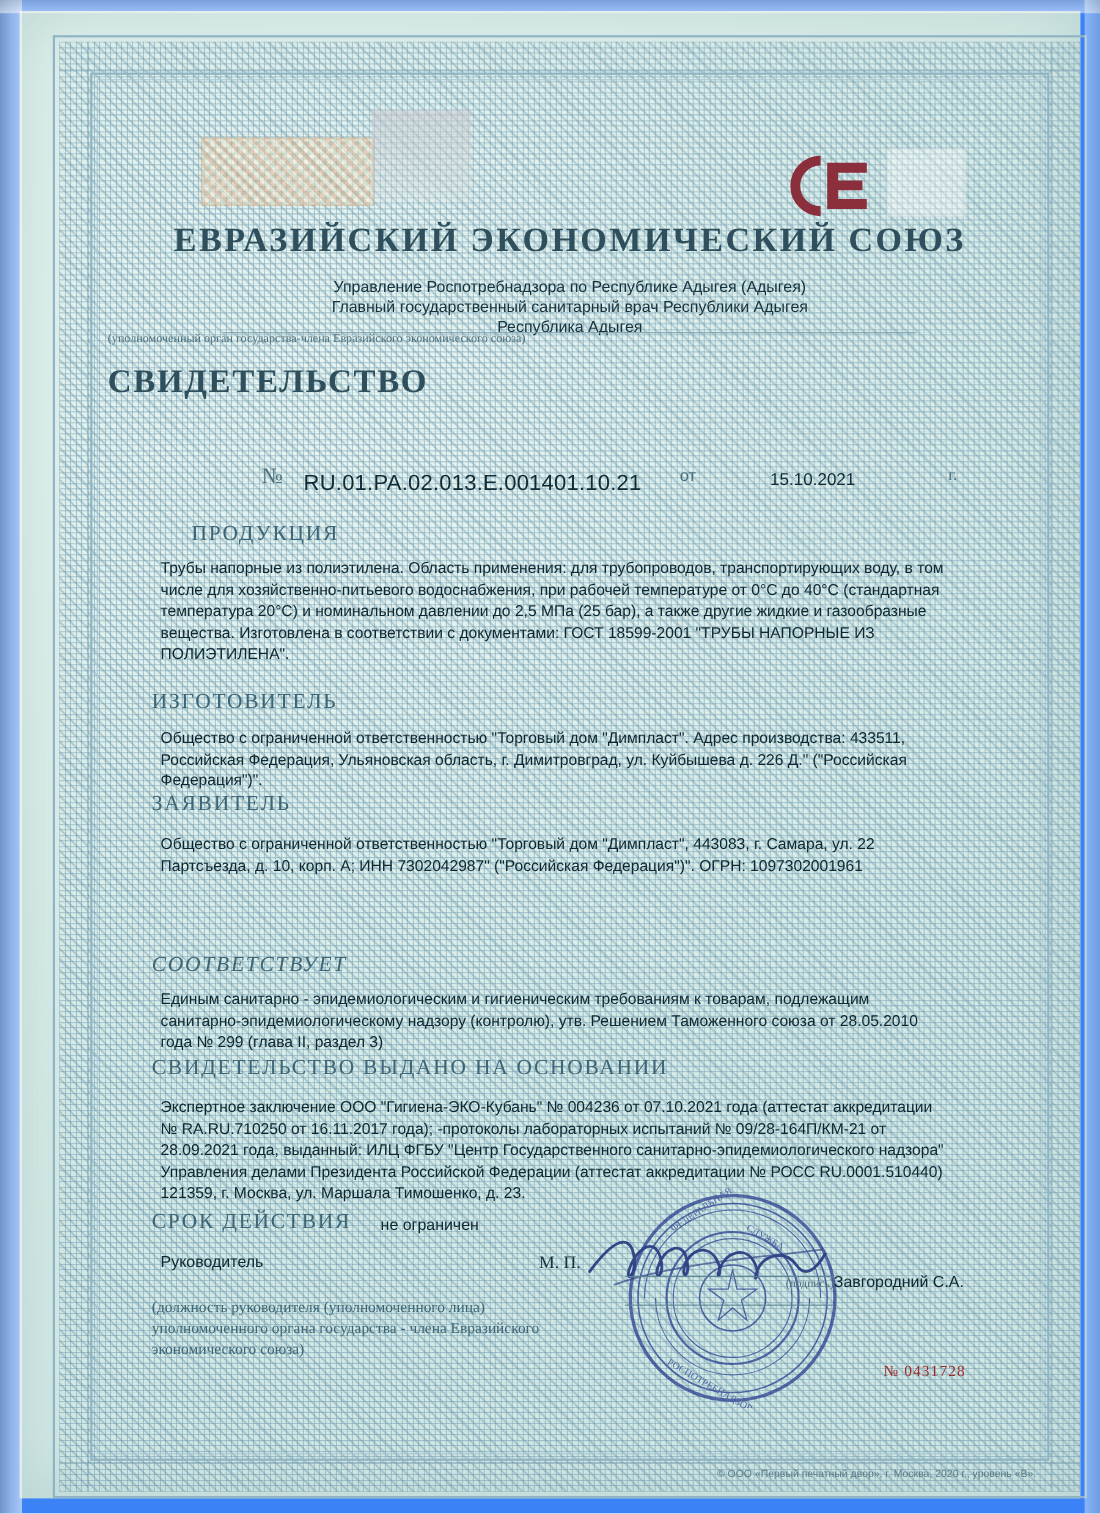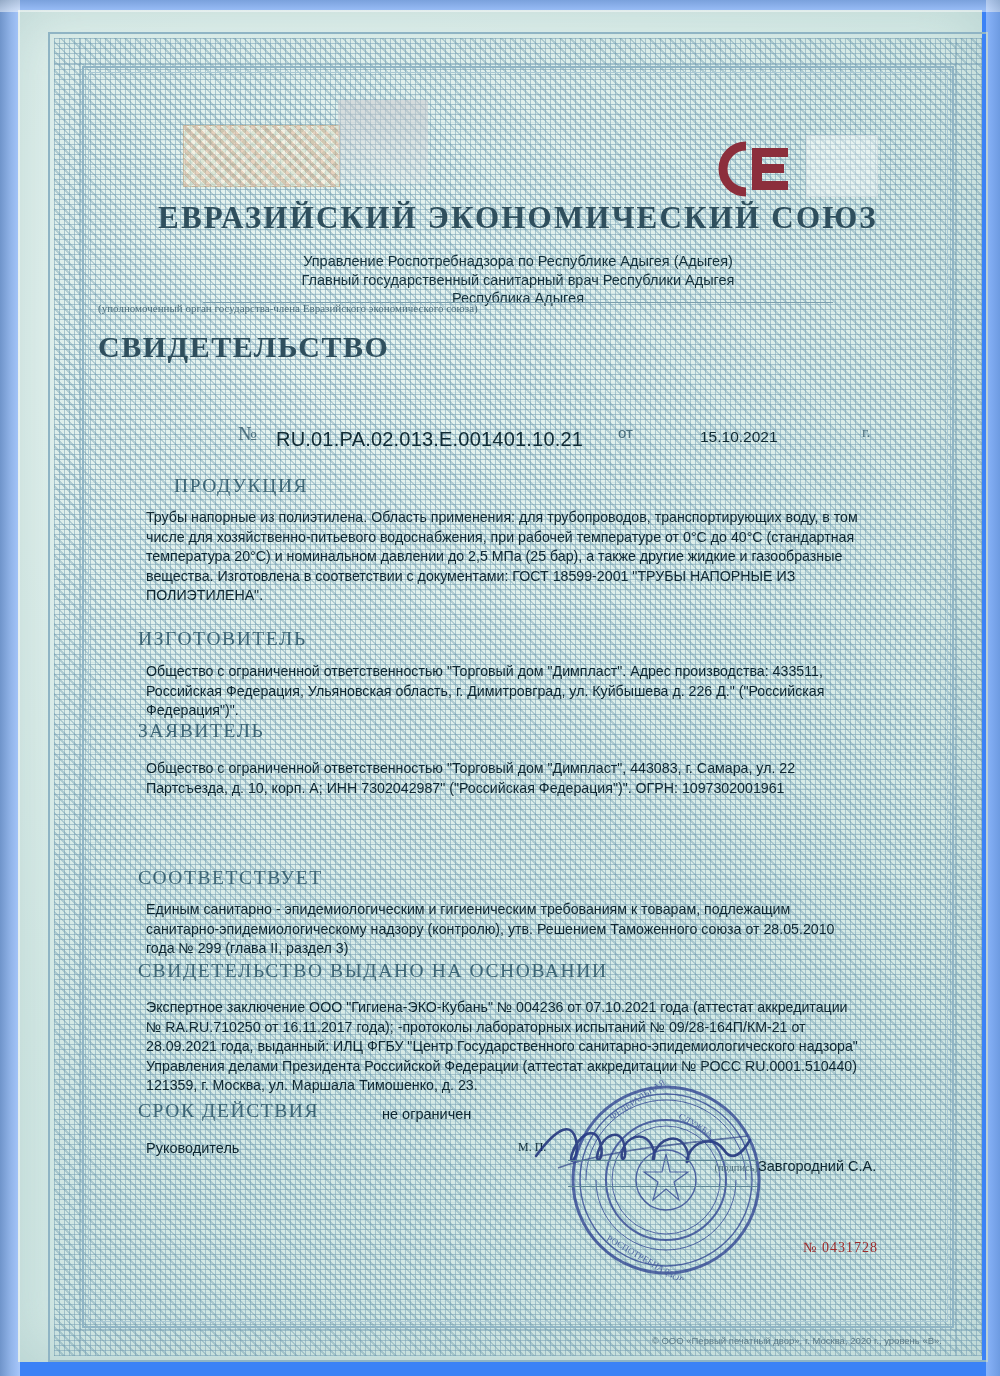--- a/index.html
+++ b/index.html
@@ -238,29 +238,29 @@
   }
 
   
   .sig-head {
     position: absolute; left: 40px; top: 1020px;
     font-family: "Liberation Serif", serif; font-size: 19.5px;
     letter-spacing: 1.6px; color: #3d6575;
   }
   .sig-unlimited {
     position: absolute; left: 248px; top: 1026px;
-    font-size: 14.5px; color: #0e2630; margin-left: 36px;
+    font-size: 14.5px; color: #0e2630;
   }
   .ruk {
     position: absolute; left: 48px; top: 1060px;
     font-size: 14.5px; color: #0e2630;
   }
   .mp {
-    position: absolute; left: 420px; top: 1060px;
-    font-family: "Liberation Serif", serif; font-size: 12px; color: #16323c;
+    position: absolute; left: 392px; top: 1060px;
+    font-family: "Liberation Serif", serif; font-size: 16px; color: #16323c;
   }
   .sig-caption-line {
     position: absolute; left: 470px; top: 1080px; width: 190px;
     border-top: 1px solid #5d8696;
   }
   .sig-caption {
     position: absolute; left: 470px; top: 1082px; width: 190px;
     text-align: right; font-size: 10.5px; color: #4e6f7c;
     font-family: "Liberation Serif", serif;
   }
@@ -371,21 +371,21 @@
 
       <div class="sec-h" style="left:40px; top:395px;margin-left:36px;">ПРОДУКЦИЯ</div>
       <div class="body-txt" style="top:428px;">Трубы напорные из полиэтилена. Область применения: для трубопроводов, транспортирующих воду, в том числе для хозяйственно-питьевого водоснабжения, при рабочей температуре от 0°С до 40°С (стандартная температура 20°С) и номинальном давлении до 2,5 МПа (25 бар), а также другие жидкие и газообразные вещества. Изготовлена в соответствии с документами: ГОСТ 18599-2001 "ТРУБЫ НАПОРНЫЕ ИЗ ПОЛИЭТИЛЕНА".</div>
 
       <div class="sec-h" style="left:40px; top:548px;">ИЗГОТОВИТЕЛЬ</div>
       <div class="body-txt" style="top:582px;">Общество с ограниченной ответственностью "Торговый дом "Димпласт". Адрес производства: 433511, Российская Федерация, Ульяновская область, г. Димитровград, ул. Куйбышева д. 226 Д." ("Российская Федерация")".</div>
 
       <div class="sec-h" style="left:40px; top:640px;">ЗАЯВИТЕЛЬ</div>
       <div class="body-txt" style="top:679px;">Общество с ограниченной ответственностью "Торговый дом "Димпласт", 443083, г. Самара, ул. 22 Партсъезда, д. 10, корп. А; ИНН 7302042987" ("Российская Федерация")". ОГРН: 1097302001961</div>
 
-      <div class="sec-h" style="left:40px; top:787px;">СООТВЕТСТВУЕТ</div>
+      <div class="sec-h" style="left:40px; top:787px;font-style:italic;">СООТВЕТСТВУЕТ</div>
       <div class="body-txt" style="top:820px;">Единым санитарно - эпидемиологическим и гигиеническим требованиям к товарам, подлежащим санитарно-эпидемиологическому надзору (контролю), утв. Решением Таможенного союза от 28.05.2010 года № 299 (глава II, раздел 3)</div>
 
       <div class="sec-h" style="left:40px; top:880px;">СВИДЕТЕЛЬСТВО ВЫДАНО НА ОСНОВАНИИ</div>
       <div class="body-txt" style="top:918px;">Экспертное заключение ООО "Гигиена-ЭКО-Кубань" № 004236 от 07.10.2021 года (аттестат аккредитации № RA.RU.710250 от 16.11.2017 года); -протоколы лабораторных испытаний № 09/28-164П/КМ-21 от 28.09.2021 года, выданный: ИЛЦ ФГБУ "Центр Государственного санитарно-эпидемиологического надзора" Управления делами Президента Российской Федерации (аттестат аккредитации № РОСС RU.0001.510440) 121359, г. Москва, ул. Маршала Тимошенко, д. 23.</div>
 
       <div class="sig-head">СРОК ДЕЙСТВИЯ</div>
       <div class="sig-unlimited">не ограничен</div>
 
       <div class="ruk">Руководитель</div>
       <div class="mp">М. П.</div>
@@ -414,20 +414,21 @@
             <text x="112" y="38" transform="rotate(30 112 38)">СЛУЖБА</text>
             <text x="40" y="160" transform="rotate(30 40 160)">РОСПОТРЕБНАДЗОР</text>
           </g>
         </svg>
       </div>
 
       <div class="sig-caption-line"></div>
       <div class="sig-caption">(подпись)</div>
       <div class="sig-name">Завгородний С.А.</div>
 
+      <div class="post-caption">(должность руководителя (уполномоченного лица) уполномоченного органа государства - члена Евразийского экономического союза)</div>
       <div class="blank-line"></div>
 
       <div class="serial">№ 0431728</div>
     </div>
 
     <div class="footer">© ООО «Первый печатный двор», г. Москва, 2020 г., уровень «В».</div>
   </div>
 
   <div class="edge-left"></div>
   <div class="edge-top"></div>

